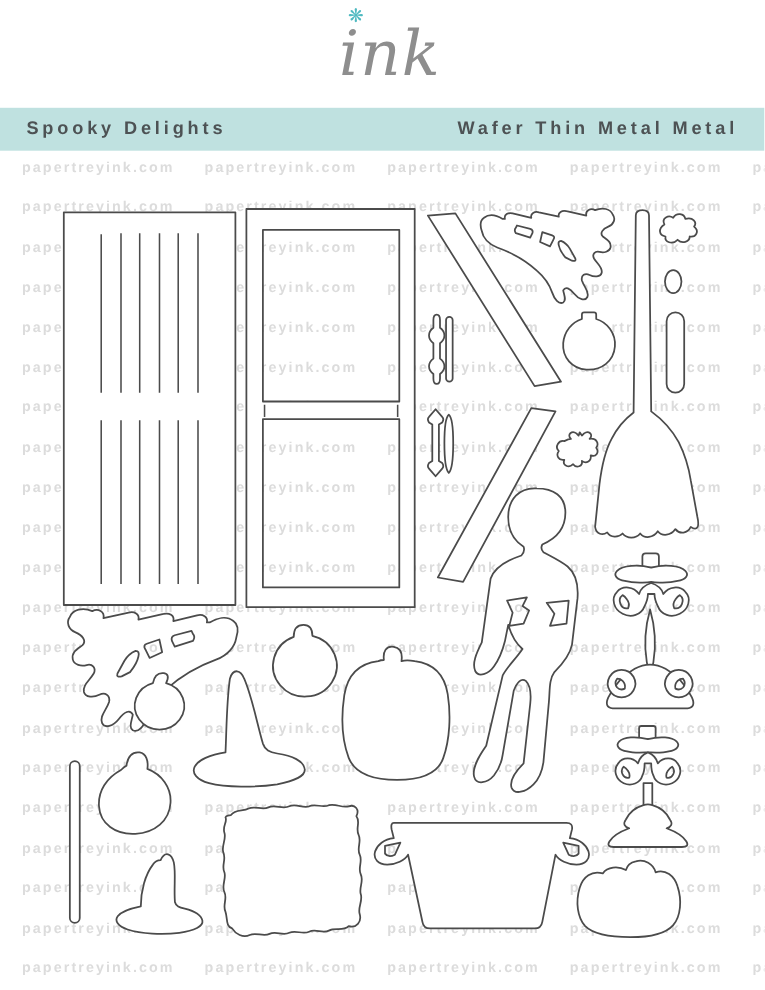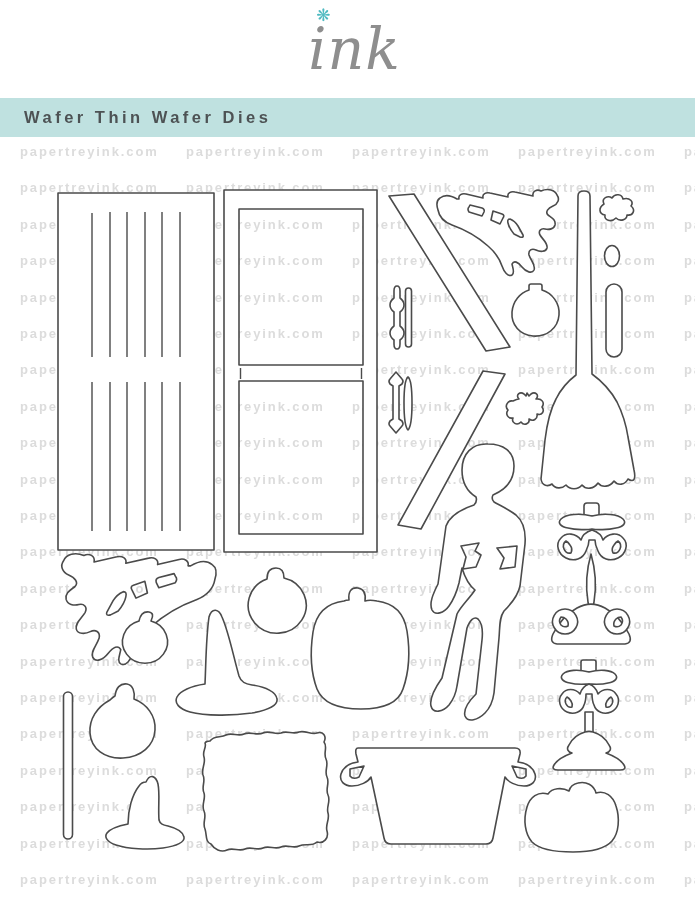--- a/index.html
+++ b/index.html
@@ -280,14 +280,15 @@
   <path class="die" d="M548,794 C538,791 530,797 527,807 C523,820 525,834 532,842 C540,850 556,852 573,852 C590,852 605,849 612,841 C619,833 620,818 616,806 C613,796 605,790 596,793 C594,785 586,781 578,783 C573,784 570,787 569,791 C562,787 552,788 548,794 Z"></path>
 </svg>
 
 <div class="header">
   <div class="logo">
       <span class="ink"><span class="flower">❋</span><span>ink</span></span>
   </div>
 </div>
 
 <div class="banner">
-  <span>Wafer Thin Wafer Dies</span>
+  <span>Spooky Delights</span>
+  <span>Wafer Thin Metal Metal</span>
 </div>
 
 </body></html>

